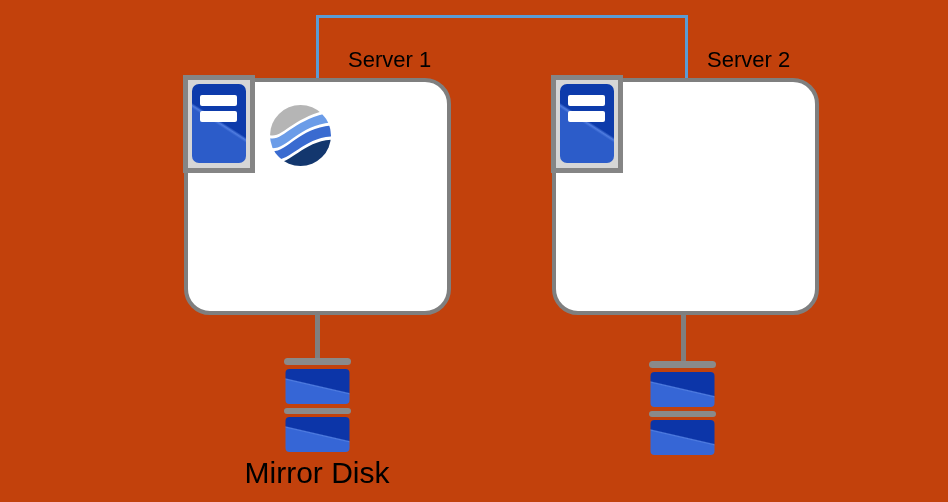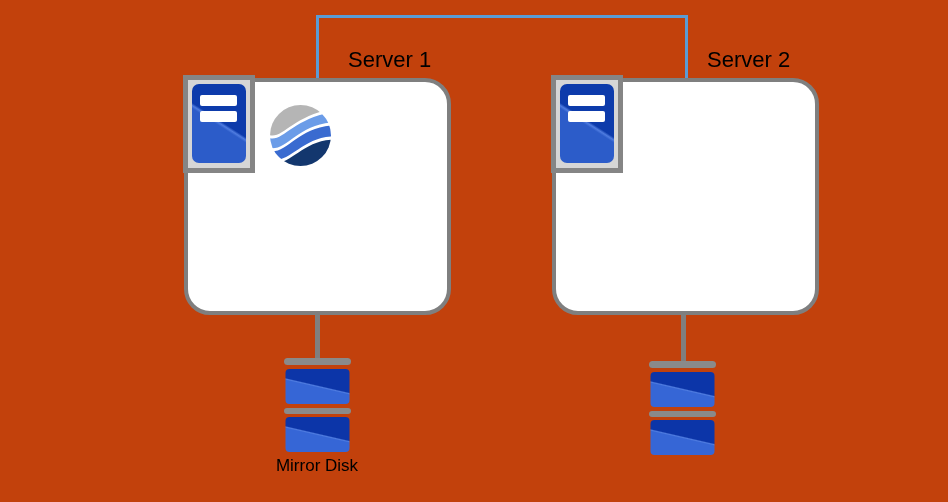--- a/index.html
+++ b/index.html
@@ -95,21 +95,21 @@
   }
   .disk-icon.s1 { left: 283px; top: 357px; }
   .disk-icon.s2 { left: 648px; top: 360px; }
 
   .mirror-disk-label {
     position: absolute;
     left: 230px;
     top: 455px;
     width: 172px;
     text-align: center;
-    font-size: 17px;
+    font-size: 30px;
     color: #000000;
     white-space: nowrap;
   }
 </style>
 </head>
 <body>
 
 <div id="canvas">
 
   <div class="interconnect"></div>

